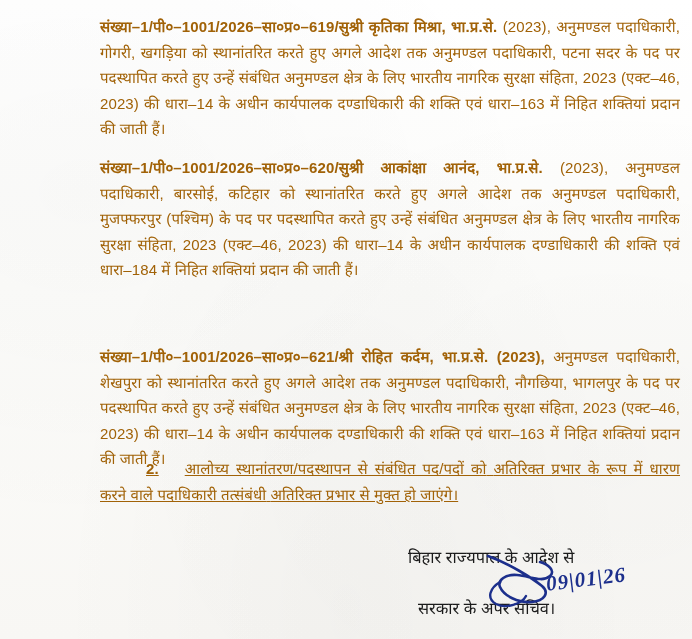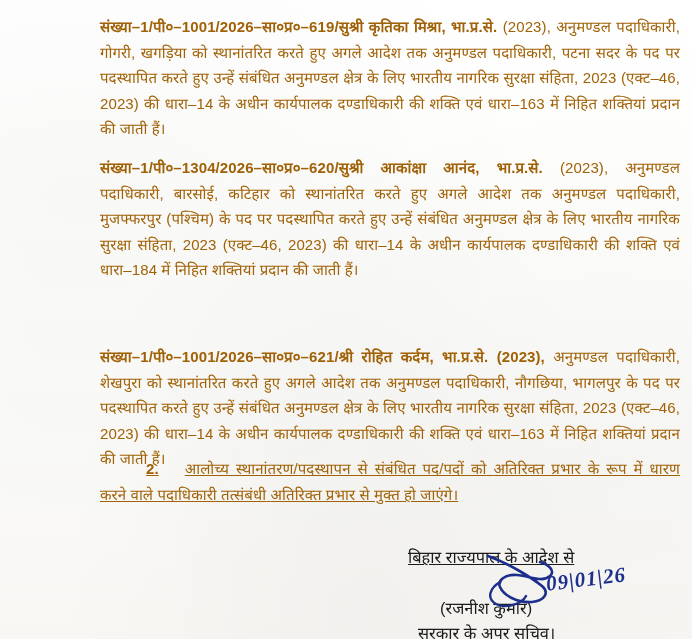--- a/index.html
+++ b/index.html
@@ -75,21 +75,20 @@
     font-size: 16.4px;
     line-height: 25px;
     font-weight: 500;
   }
   .closing-line {
     display: block;
     white-space: nowrap;
   }
   #closing-authority {
     padding-left: 18px;
-    text-decoration: underline;
   }
   #closing-name {
     padding-left: 50px;
   }
   #closing-designation {
     padding-left: 28px;
   }
   
   #signature-wrap {
     position: absolute;
@@ -125,21 +124,21 @@
     <div class="body-block" style="top:14px;">
       <span class="lead">संख्या–1/पी०–1001/2026–सा०प्र०–619/सुश्री  कृतिका  मिश्रा,  भा.प्र.से.</span>
       <span>(2023), अनुमण्डल पदाधिकारी, गोगरी, खगड़िया को स्थानांतरित करते हुए अगले</span>
       <span>आदेश तक अनुमण्डल पदाधिकारी, पटना सदर के पद पर पदस्थापित करते हुए</span>
       <span>उन्हें संबंधित अनुमण्डल क्षेत्र के लिए भारतीय नागरिक सुरक्षा संहिता, 2023</span>
       <span>(एक्ट–46, 2023) की धारा–14 के अधीन कार्यपालक दण्डाधिकारी की शक्ति एवं</span>
       <span>धारा–163 में निहित शक्तियां प्रदान की जाती हैं।</span>
     </div>
 
     <div class="body-block" style="top:155px;">
-      <span class="lead">संख्या–1/पी०–1304/2026–सा०प्र०–620/सुश्री  आकांक्षा  आनंद,  भा.प्र.से.</span>
+      <span class="lead">संख्या–1/पी०–1001/2026–सा०प्र०–620/सुश्री  आकांक्षा  आनंद,  भा.प्र.से.</span>
       <span>(2023), अनुमण्डल पदाधिकारी, बारसोई, कटिहार को स्थानांतरित करते हुए अगले</span>
       <span>आदेश तक अनुमण्डल पदाधिकारी, मुजफ्फरपुर (पश्चिम) के पद पर पदस्थापित</span>
       <span>करते हुए उन्हें संबंधित अनुमण्डल क्षेत्र के लिए भारतीय नागरिक सुरक्षा संहिता,</span>
       <span>2023 (एक्ट–46, 2023) की धारा–14 के अधीन कार्यपालक दण्डाधिकारी की शक्ति</span>
       <span>एवं धारा–184 में निहित शक्तियां प्रदान की जाती हैं।</span>
     </div>
 
     <div class="body-block" style="top:316px;margin-top:28px;">
       <span class="lead">संख्या–1/पी०–1001/2026–सा०प्र०–621/श्री रोहित कर्दम, भा.प्र.से. (2023),</span>
       <span>अनुमण्डल  पदाधिकारी,  शेखपुरा  को  स्थानांतरित  करते  हुए  अगले  आदेश  तक</span>
@@ -151,21 +150,20 @@
 
     <div class="body-block" style="top:456px;text-decoration:underline;">
       <span class="para-indent"></span><span class="num-label">2.</span><span class="num-gap"></span><span>आलोच्य स्थानांतरण/पदस्थापन से संबंधित पद/पदों को</span>
       <span>अतिरिक्त  प्रभार  के  रूप  में  धारण  करने  वाले  पदाधिकारी  तत्संबंधी</span>
       <span>अतिरिक्त प्रभार से मुक्त हो जाएंगे।</span>
     </div>
 
     <div id="closing">
       <span class="closing-line" id="closing-authority">बिहार राज्यपाल के आदेश से</span>
       <span class="closing-line" style="height:26px;"></span>
-      <span class="closing-line" id="closing-name">(रजनीश कुमार)</span>
       <span class="closing-line" id="closing-designation">सरकार के अपर सचिव।</span>
     </div>
 
     <div id="signature-wrap">
       <svg width="200" height="62" viewBox="0 0 200 62" fill="none" xmlns="http://www.w3.org/2000/svg">
         <path d="M18 4 C 40 12, 62 26, 72 34 C 80 41, 74 49, 62 50 C 48 51, 34 44, 30 35 C 27 28, 36 22, 47 23 C 60 24, 72 31, 80 24 C 86 19, 78 12, 70 10" stroke="#1c2f8c" stroke-width="2.6" stroke-linecap="round" stroke-linejoin="round"></path>
         <path d="M30 30 C 20 36, 16 46, 26 52 C 36 57, 52 52, 56 44" stroke="#1c2f8c" stroke-width="2.4" stroke-linecap="round"></path>
       </svg>
     </div>
 

